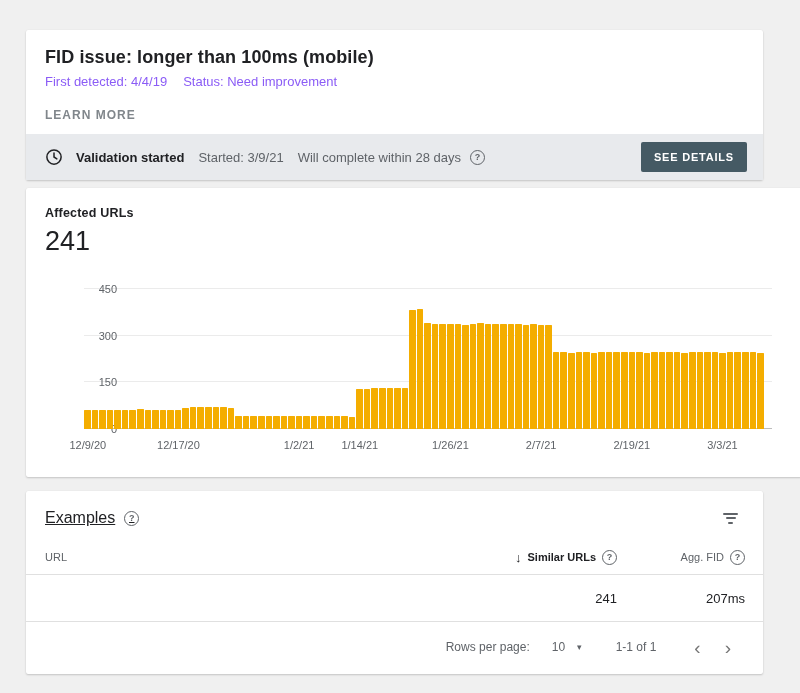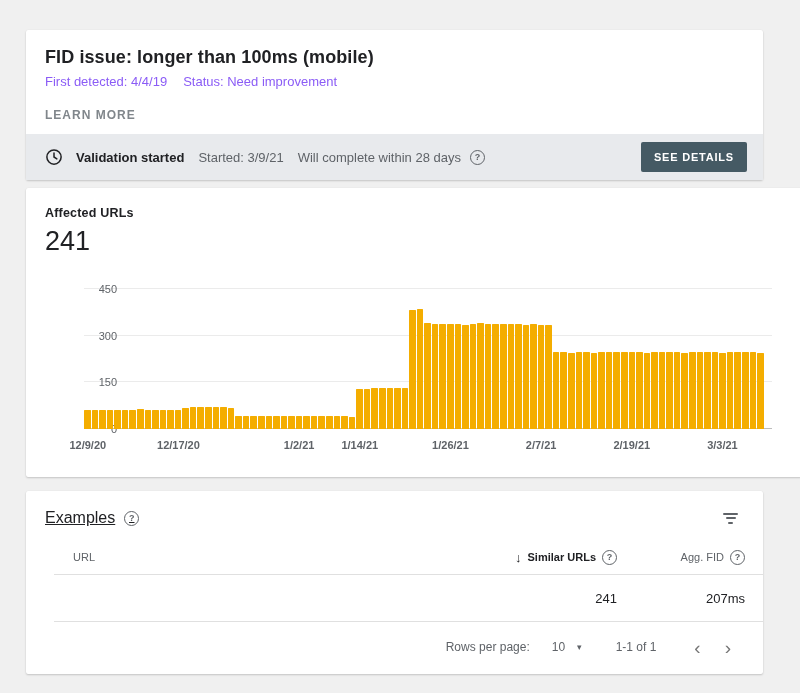--- a/index.html
+++ b/index.html
@@ -37,32 +37,32 @@
   .plot{position:absolute;left:39px;right:10px;top:6px;height:140px;}
   .bars{position:absolute;left:0;right:8px;bottom:0;height:140px;
     display:flex;align-items:flex-end;gap:1px;}
   .bar{flex:1;min-width:0;border-radius:.5px .5px 0 0;}
   .gridline{position:absolute;left:0;right:0;height:1px;background:#EBEBEB;}
   .gridline.baseline{background:#BDBDBD;}
   .ytick{position:absolute;right:calc(100% - 33px);width:33px;text-align:right;
     font-size:11px;color:#5F6368;}
   .xticks{position:absolute;left:39px;right:18px;top:156px;height:16px;}
   .xtick{position:absolute;transform:translateX(-50%);white-space:nowrap;
-    font-size:11px;color:#5F6368;font-weight:bold;}
+    font-size:11px;color:#5F6368;}
 
   
   .examples-card{margin-top:14px;padding:0;}
   .ex-header{display:flex;align-items:center;padding:17px 22px 12px 19px;text-decoration:underline;}
   .ex-title{font-size:16px;line-height:20px;}
   .ex-title-q{margin-left:9px;}
   .filter-icon{display:flex;flex-direction:column;align-items:center;gap:2.5px;
     padding:3px;cursor:pointer;}
   .filter-icon span{display:block;height:2px;background:#5F6368;border-radius:1px;}
   .f1{width:15px;} .f2{width:10px;} .f3{width:5px;}
-  .t-head,.t-row{display:flex;align-items:center;padding:0 18px 0 19px;margin-left:28px;}
+  .t-head,.t-row{display:flex;align-items:center;padding:0 18px 0 19px;}
   .t-head{height:34px;border-bottom:1px solid #E0E0E0;font-size:11px;color:#5F6368;}
   .t-row{height:46px;border-bottom:1px solid #E0E0E0;font-size:13px;}
   .col-url{flex:1;}
   .col-similar{width:152px;display:flex;justify-content:flex-end;align-items:center;gap:6px;}
   .col-fid{width:128px;display:flex;justify-content:flex-end;align-items:center;gap:6px;}
   .sort-col{color:#202124;font-weight:700;}
   .sort-arrow{font-size:13px;font-weight:400;}
   .cell-num{color:#202124;}
   .pagination{display:flex;align-items:center;justify-content:flex-end;
     height:50px;padding:0 24px 2px 20px;font-size:12px;color:#5F6368;gap:8px;}

